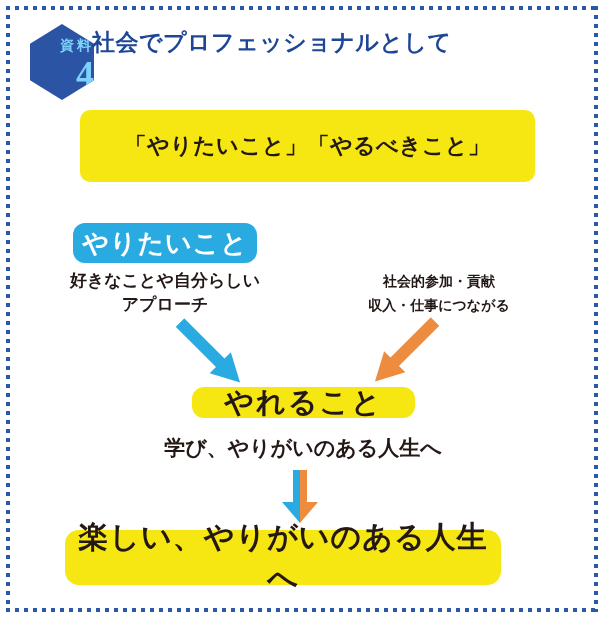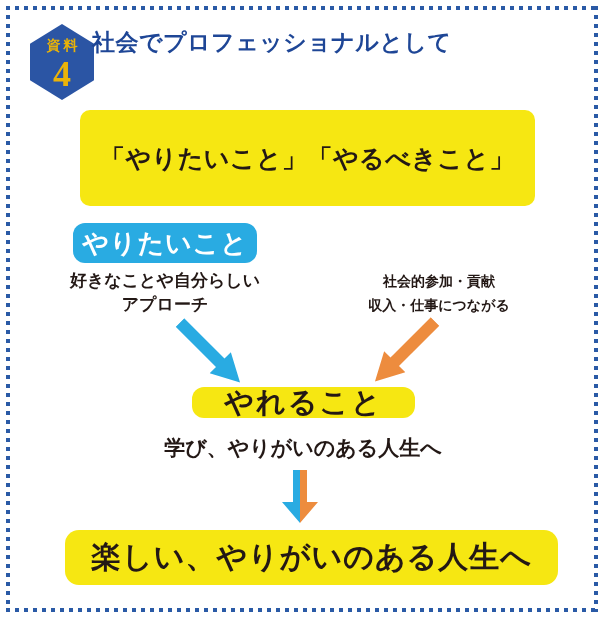--- a/index.html
+++ b/index.html
@@ -31,40 +31,40 @@
     background-position:0 0,0 100%,0 0,100% 0;
     background-repeat:no-repeat;
     pointer-events:none;
   }
 
   
   .badge{
     position:absolute;left:30px;top:24px;width:64px;height:76px;
     background:var(--badge-blue);
     clip-path:polygon(50% 0%,100% 26%,100% 74%,50% 100%,0% 74%,0% 26%);
-    display:flex;flex-direction:column;align-items:center;justify-content:flex-start;
-    color:#eab308;
+    display:flex;flex-direction:column;align-items:flex-end;justify-content:flex-start;
+    color:#7dd3fc;
   }
   .badge-top{margin-top:13px;font-size:14px;font-weight:bold;letter-spacing:3px;padding-left:3px;}
   .badge-num{font-family:"Liberation Serif","DejaVu Serif",serif;font-size:36px;line-height:38px;font-weight:bold;}
 
   .title{
     position:absolute;left:92px;top:27px;width:470px;
     color:var(--deep-blue);font-size:23px;font-weight:bold;line-height:31px;
     letter-spacing:0.5px;
   }
 
   .ybox{
     background:var(--yellow);color:var(--ink);font-weight:bold;
     display:flex;flex-direction:column;align-items:center;justify-content:center;
     text-align:center;
   }
   .box-integration{
-    position:absolute;left:80px;top:110px;width:455px;height:96px;
-    border-radius:10px;font-size:25px;line-height:38px;letter-spacing:0.5px;
+    position:absolute;left:80px;top:110px;width:455px;height:72px;
+    border-radius:10px;font-size:22px;line-height:38px;letter-spacing:0.5px;
   }
   .pill{
     position:absolute;top:223px;height:40px;border-radius:12px;
     display:flex;align-items:center;justify-content:center;
     color:#fff;font-size:26px;font-weight:bold;letter-spacing:1px;
   }
   .pill-want{left:73px;width:184px;background:var(--sky-blue);}
   .pill-should{left:347px;width:185px;background:var(--orange);}
 
   .caption{
@@ -82,21 +82,21 @@
     position:absolute;left:192px;top:387px;width:223px;height:31px;
     border-radius:12px;font-size:29px;letter-spacing:2px;
   }
   .caption-can{
     position:absolute;left:130px;top:434px;width:346px;text-align:center;
     color:var(--ink);font-size:21px;font-weight:bold;
   }
   .split-arrow{position:absolute;left:282px;top:470px;width:36px;height:53px;}
 
   .box-outcome{
-    position:absolute;left:65px;top:530px;width:493px;height:55px;
+    position:absolute;left:65px;top:530px;width:436px;height:55px;
     border-radius:14px;font-size:30px;letter-spacing:1px;
   }
 </style>
 </head>
 <body>
 
 <div class="canvas">
 
   <div class="frame"></div>
 

